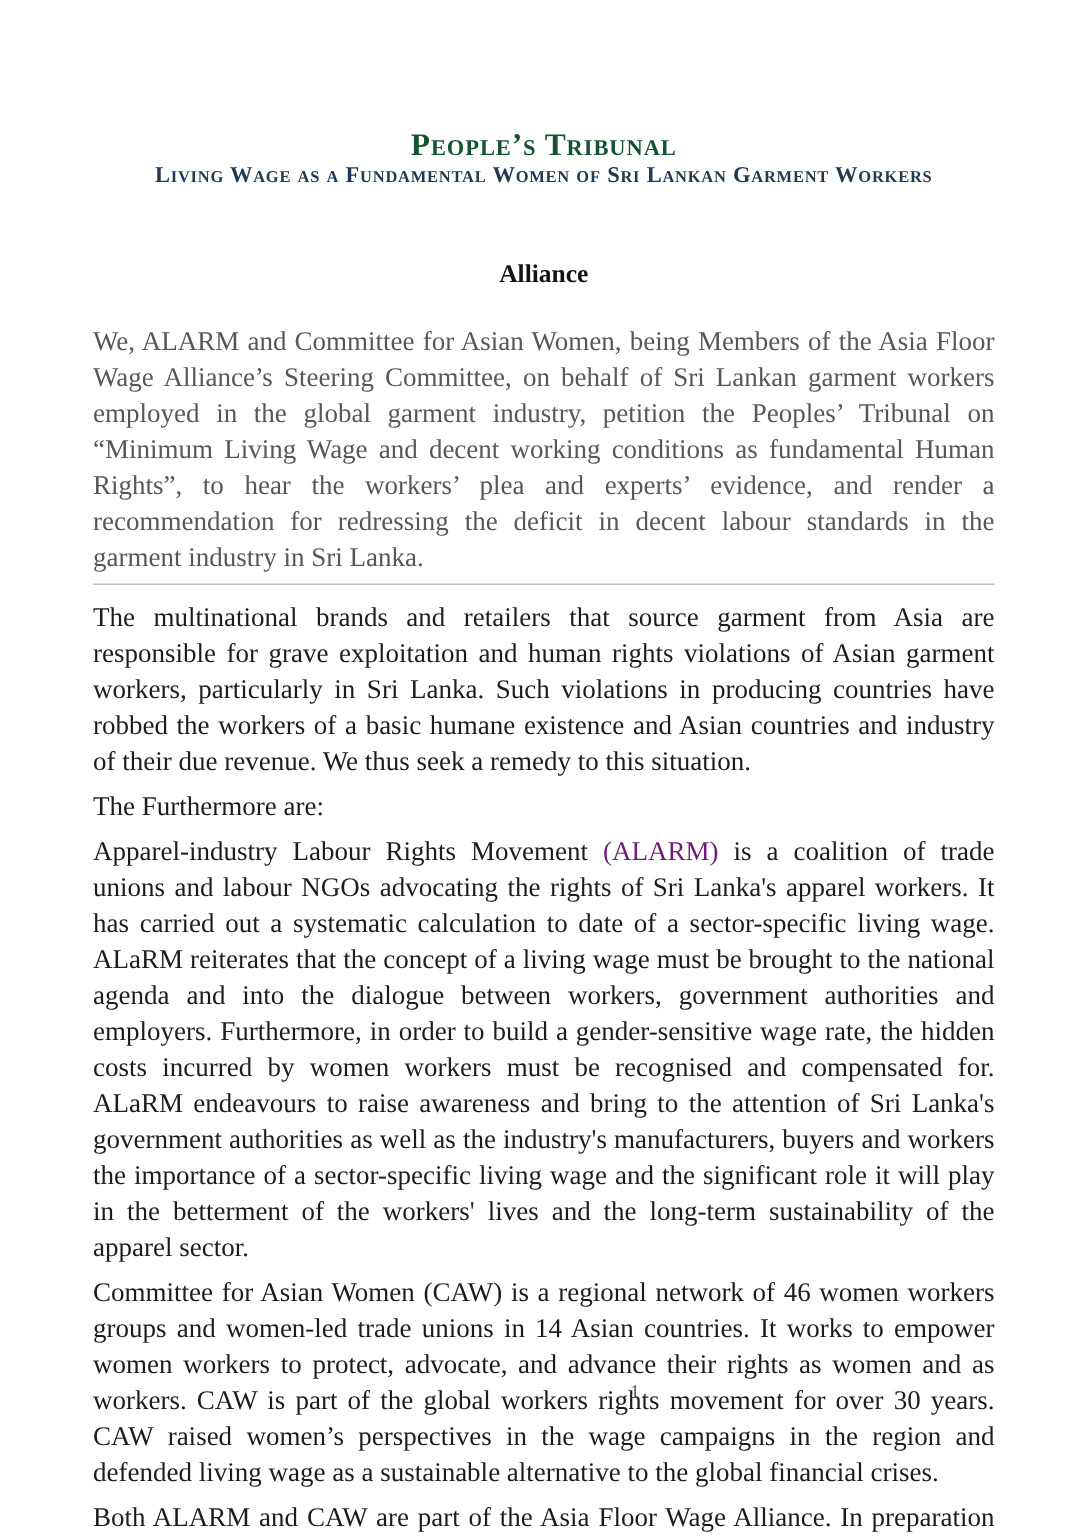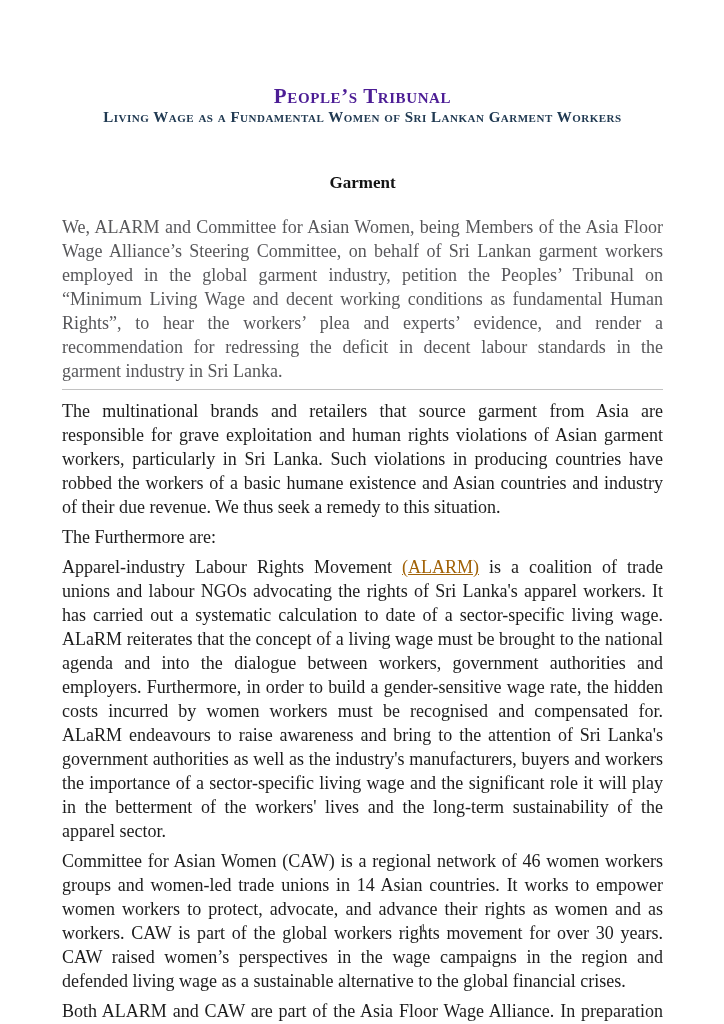--- a/index.html
+++ b/index.html
@@ -22,21 +22,21 @@
     top: 84px;
     width: 601px;
   }
   .doc-title {
     text-align: center;
     font-variant: small-caps;
     font-weight: 600;
     font-size: 21px;
     line-height: 24px;
     letter-spacing: 0.6px;
-    color: #4c1d95;
+    color: #14532d;
   }
   .doc-subtitle {
     text-align: center;
     font-variant: small-caps;
     font-weight: 600;
     font-size: 15px;
     line-height: 19px;
     letter-spacing: 0.5px;
     color: #213a52;
   }
@@ -61,43 +61,42 @@
     height: 0;
     border: 0;
     border-top: 1px solid #c2c2c2;
     margin: 3px 0 9px 0;
   }
   .petitioners {
     text-align: left;
     margin: 2px 0 6px 0;
   }
   .acronym {
-    color: #a16207;
-    text-decoration: underline;
+    color: #701a75;
   }
   .page-number {
     position: absolute;
     left: 420px;
     top: 920px;
     font-size: 13px;
     line-height: 16px;
     color: #58585a;
   }
 </style>
 </head>
 <body>
 
 <div class="page">
   <div class="content">
 
     <div class="doc-title">People’s Tribunal</div>
 
     <div class="doc-subtitle">Living Wage as a Fundamental Women of Sri Lankan Garment Workers</div>
 
-    <div class="petition-heading">Garment</div>
+    <div class="petition-heading">Alliance</div>
 
     <p class="para intro">We, ALARM and Committee for Asian Women, being Members of the Asia Floor Wage Alliance’s Steering Committee, on behalf of Sri Lankan garment workers employed in the global garment industry, petition the Peoples’ Tribunal on “Minimum Living Wage and decent working conditions as fundamental Human Rights”, to hear the workers’ plea and experts’ evidence, and render a recommendation for redressing the deficit in decent labour standards in the garment industry in Sri Lanka.</p>
 
     <div class="divider"></div>
 
     <p class="para">The multinational brands and retailers that source garment from Asia are responsible for grave exploitation and human rights violations of Asian garment workers, particularly in Sri Lanka.  Such violations in producing countries have robbed the workers of a basic humane existence and Asian countries and industry of their due revenue. We thus seek a remedy to this situation.</p>
 
     <p class="para petitioners">The Furthermore are:</p>
 
     <p class="para"><span>Apparel-industry Labour Rights Movement </span><span class="acronym">(ALARM)</span><span> is a coalition of trade unions and labour NGOs advocating the rights of Sri Lanka's apparel workers. It has carried out a systematic calculation to date of a sector-specific living wage. ALaRM reiterates that the concept of a living wage must be brought to the national agenda and into the dialogue between workers, government authorities and employers. Furthermore, in order to build a gender-sensitive wage rate, the hidden costs incurred by women workers must be recognised and compensated for. ALaRM endeavours to raise awareness and bring to the attention of Sri Lanka's government authorities as well as the industry's manufacturers, buyers and workers the importance of a sector-specific living wage and the significant role it will play in the betterment of the workers' lives and the long-term sustainability of the apparel sector.</span></p>

